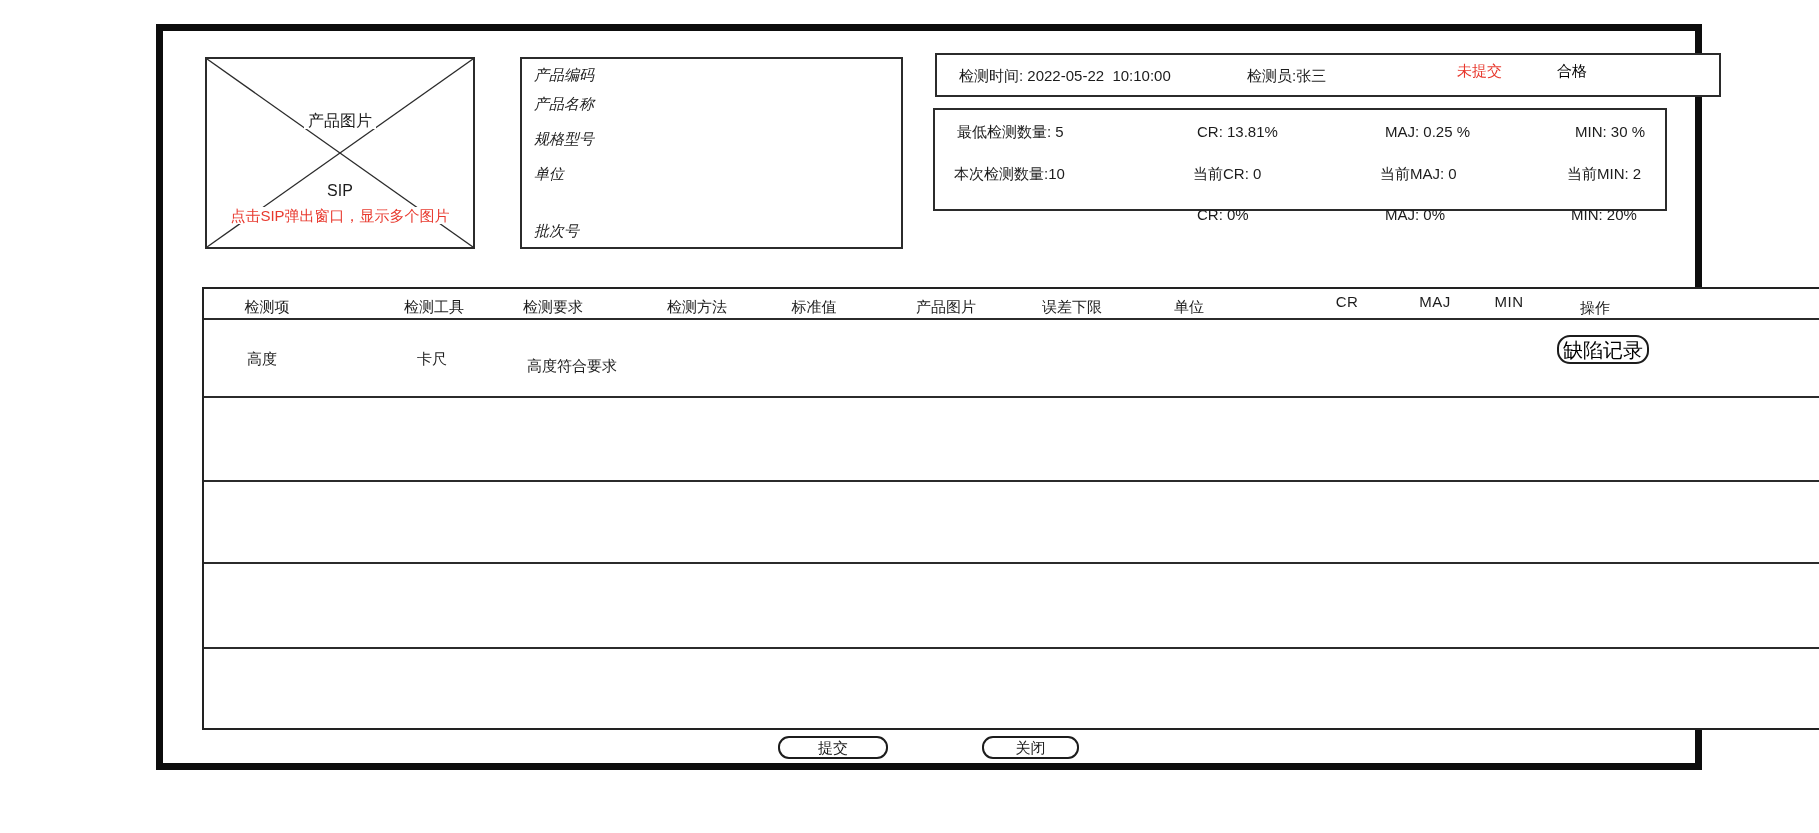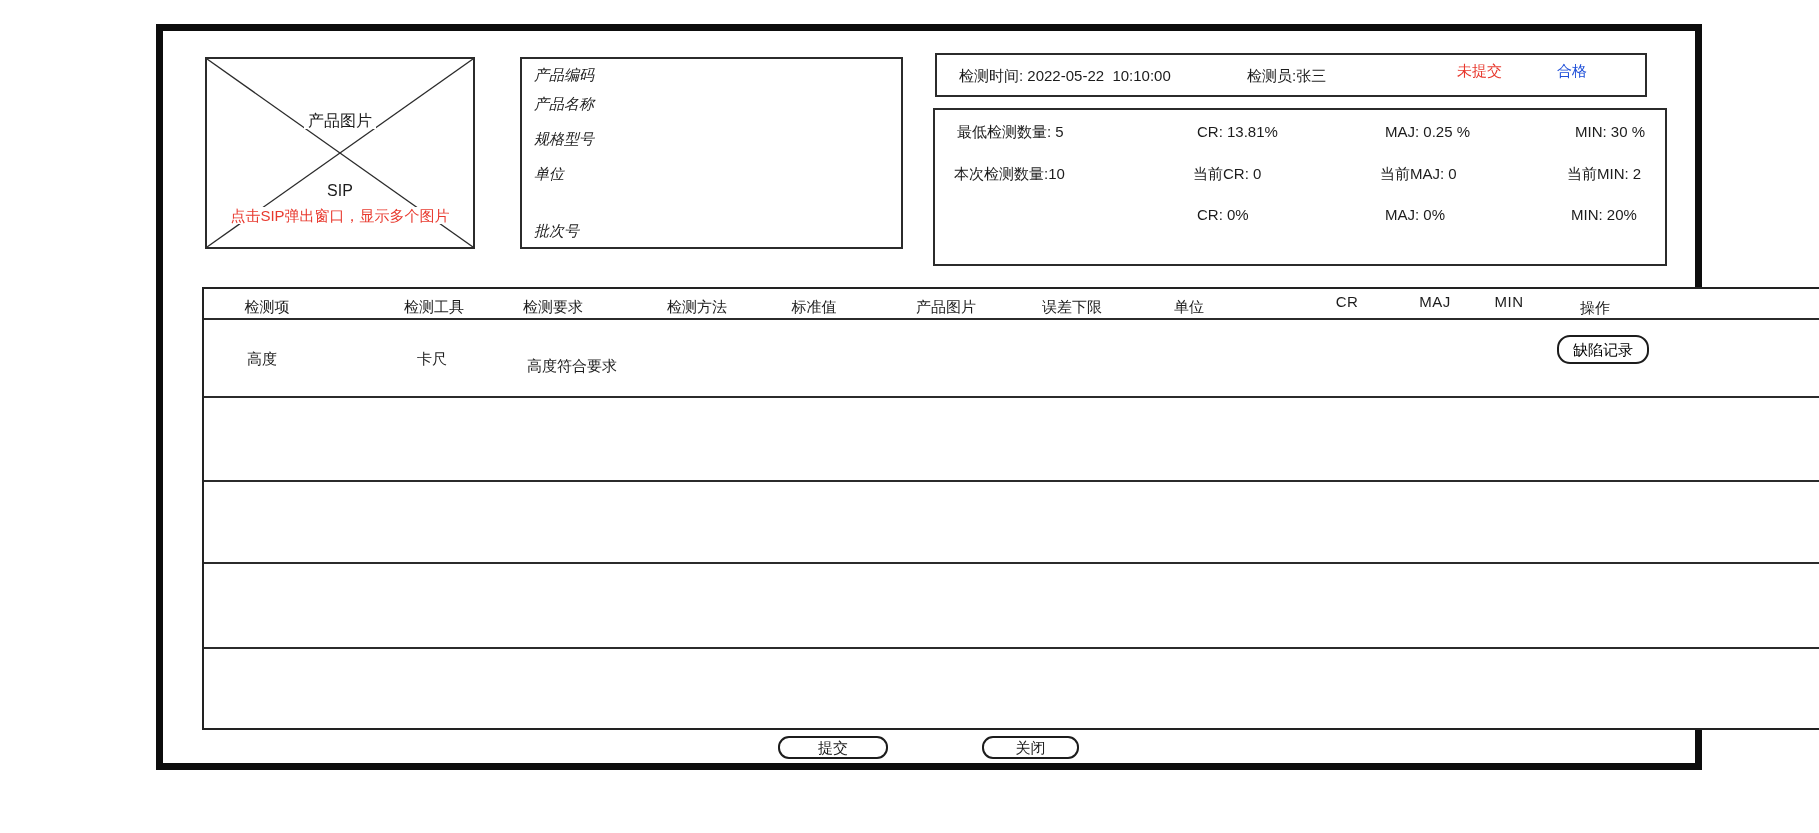--- a/index.html
+++ b/index.html
@@ -20,34 +20,34 @@
   .image-box svg{position:absolute;left:0;top:0;width:100%;height:100%;}
   .image-box .ctr{position:absolute;left:0;right:0;text-align:center;}
   .image-box .ctr span{background:#ffffff;padding:0 4px;}
   .img-title{top:52px;}
   .img-sip{top:123px;}
   .img-note{top:148px;color:#e8392e;font-size:15px;}
   
   .info-box{left:520px;top:57px;width:383px;height:192px;}
   .info-box .txt{left:12px;font-style:italic;}
   
-  .insp-box{left:935px;top:53px;width:712px;height:44px;}
+  .insp-box{left:935px;top:53px;width:786px;height:44px;}
   .st-red{color:#e8392e;}
-  .st-green{color:#1d4ed8;}
+  .st-green{color:#000000;}
   
-  .stats-box{left:933px;top:108px;width:734px;height:158px;}
+  .stats-box{left:933px;top:108px;width:734px;height:103px;}
   
   .table-box{left:202px;top:287px;width:1728px;height:443px;border:2px solid #222;}
   .tline{position:absolute;left:0;right:0;height:0;border-top:2px solid #2b2b2b;}
   .th{position:absolute;transform:translateX(-50%);font-size:15px;white-space:nowrap;}
   .th-lat{font-size:15px;letter-spacing:0.5px;}
   .defect-btn{
     position:absolute;left:1353px;top:46px;width:92px;height:29px;
     border:2px solid #1c1c1c;border-radius:13px;background:#fff;
-    font-size:15px;text-align:center;line-height:26px;cursor:pointer;
+    font-size:20px;text-align:center;line-height:26px;cursor:pointer;
     font-family:"Liberation Sans", sans-serif;padding:0;box-sizing:border-box;
   }
   
   .pill-btn{
     position:absolute;height:23px;border:2px solid #1c1c1c;border-radius:11px;
     background:#fff;font-size:15px;text-align:center;line-height:19px;cursor:pointer;
     font-family:"Liberation Sans", sans-serif;padding:0;box-sizing:border-box;color:#1c1c1c;
   }
   .submit-btn{left:778px;top:736px;width:110px;}
   .close-btn{left:982px;top:736px;width:97px;}

